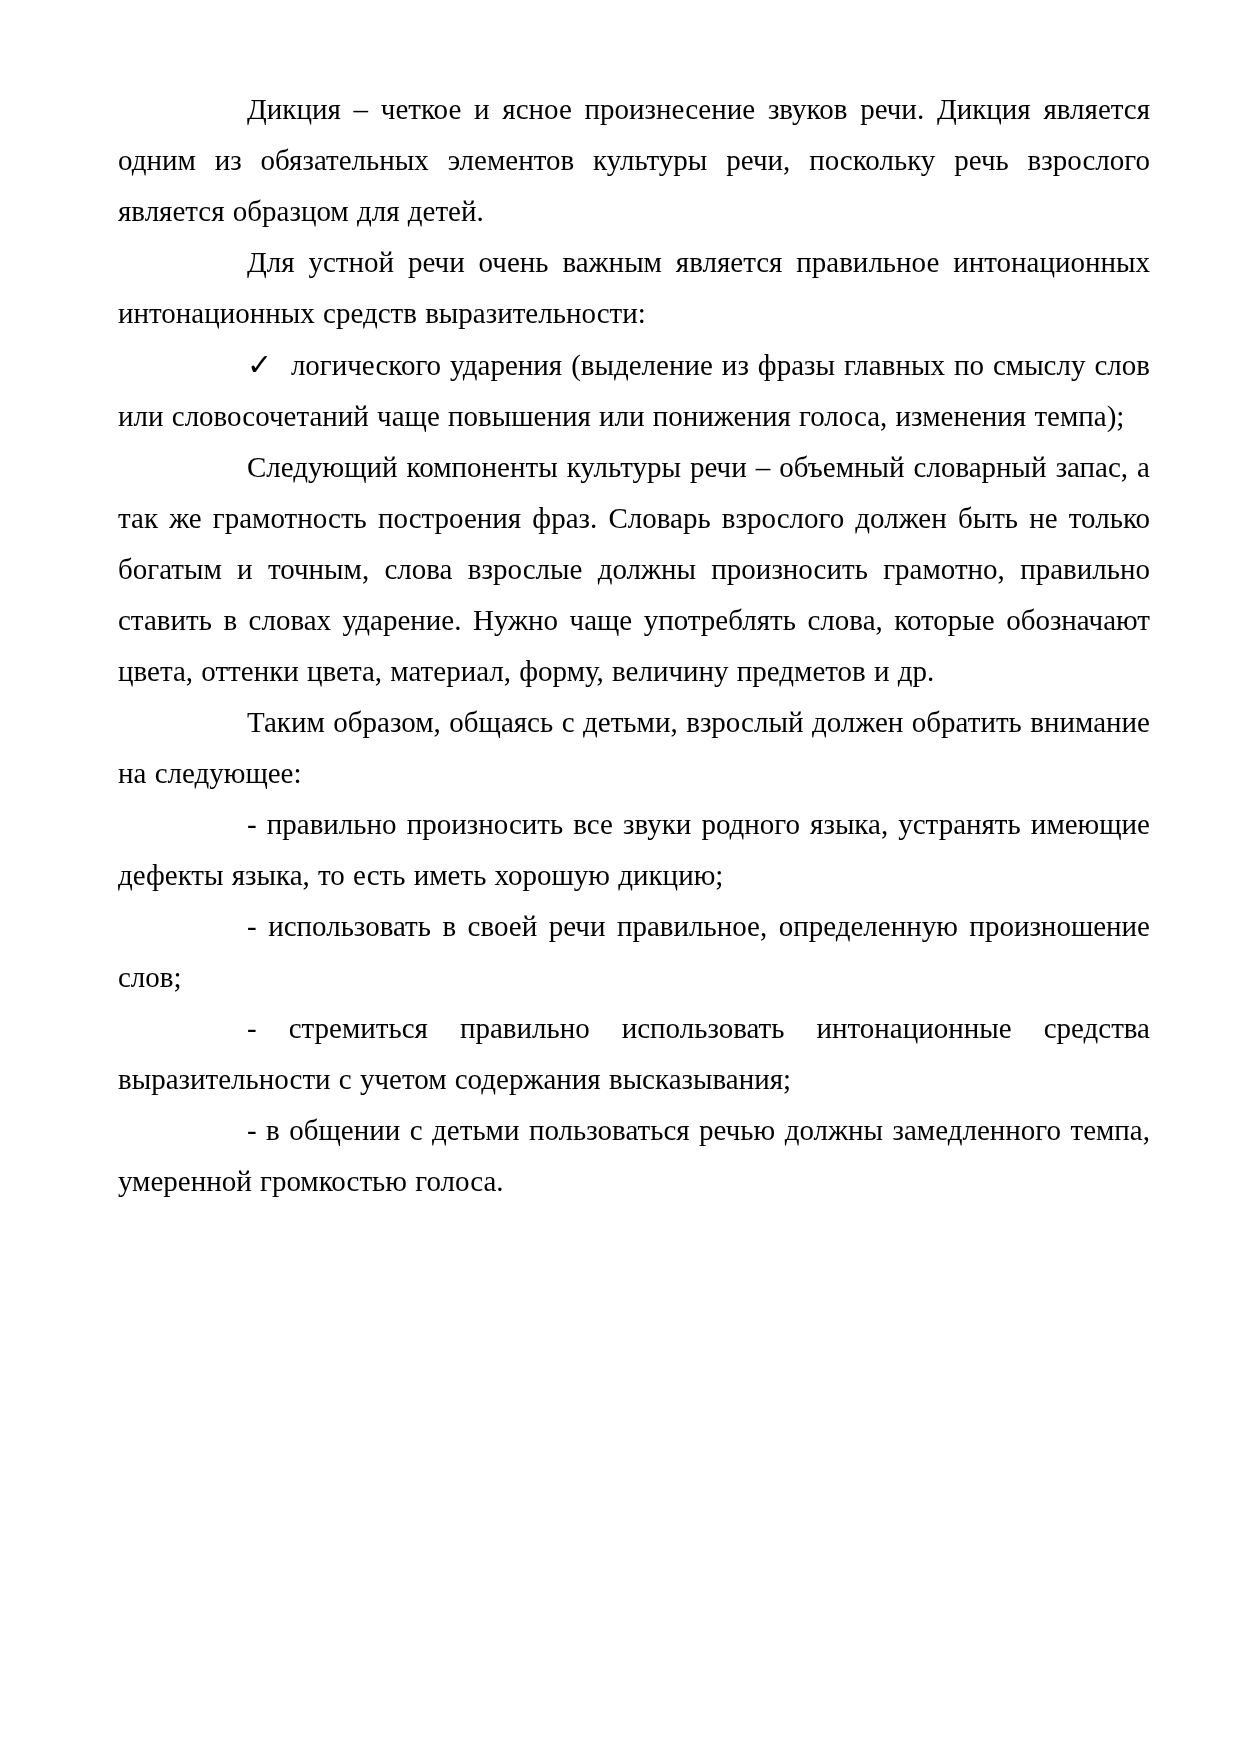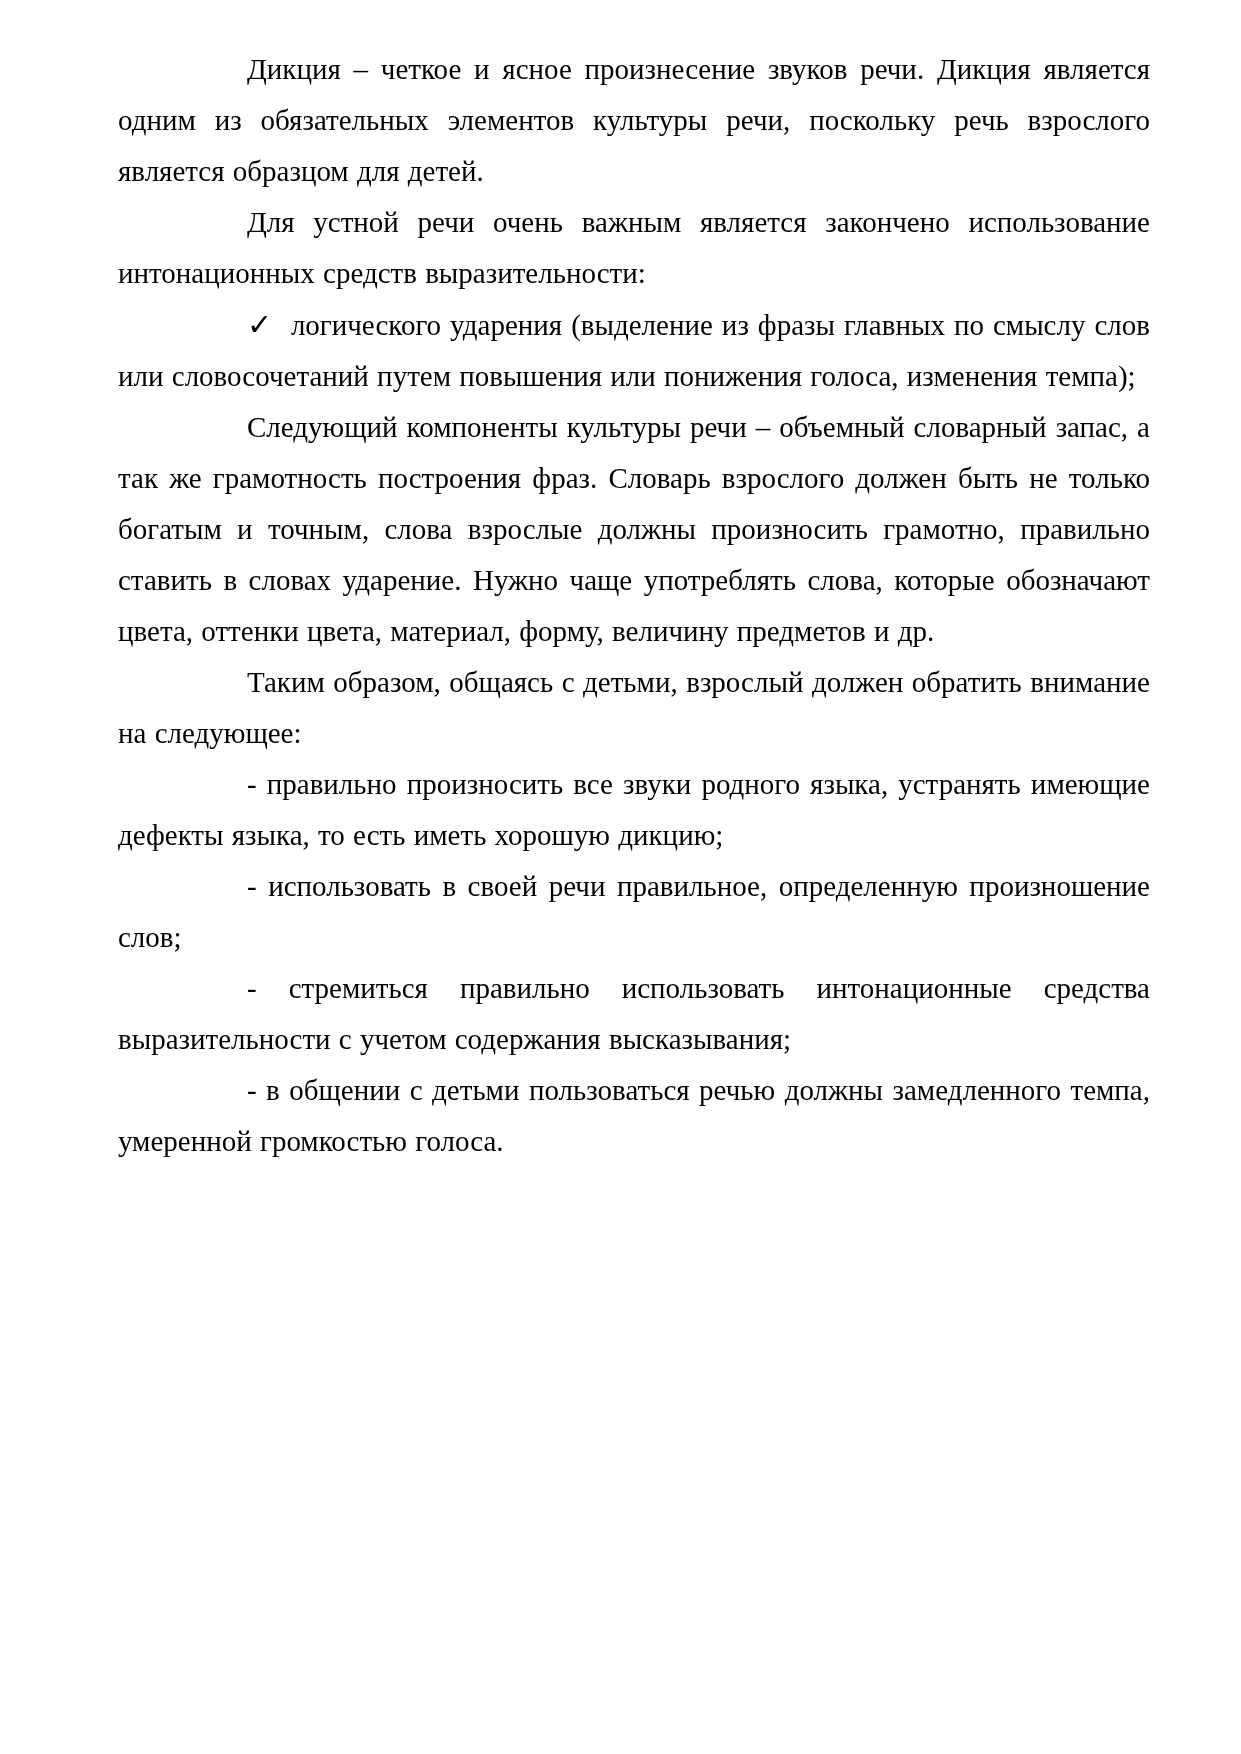--- a/index.html
+++ b/index.html
@@ -6,21 +6,21 @@
     margin: 0;
     padding: 0;
     background: #ffffff;
   }
   .page {
     position: relative;
     box-sizing: border-box;
     width: 1241px;
     height: 1754px;
     background: #ffffff;
-    padding: 44px 91px 0 118px;
+    padding: 84px 91px 0 118px;
     font-family: "Liberation Serif", "DejaVu Serif", serif;
     font-size: 29px;
     line-height: 51px;
     color: #000000;
     overflow: hidden;
   }
   .para {
     margin: 0;
     text-align: justify;
     text-align-last: left;
@@ -36,23 +36,23 @@
     margin-right: 18px;
   }
 </style>
 </head>
 <body>
 
 <div class="page">
 
   <p class="para">Дикция – четкое и ясное произнесение звуков речи. Дикция является одним из обязательных элементов культуры речи, поскольку речь взрослого является образцом для детей.</p>
 
-  <p class="para">Для устной речи очень важным является закончено использование интонационных средств выразительности:</p>
+  <p class="para">Для устной речи очень важным является правильное интонационных интонационных средств выразительности:</p>
 
-  <p class="para"><span class="check-glyph">✓</span><span>логического ударения (выделение из фразы главных по смыслу слов или словосочетаний путем повышения или понижения голоса, изменения темпа);</span></p>
+  <p class="para"><span class="check-glyph">✓</span><span>логического ударения (выделение из фразы главных по смыслу слов или словосочетаний чаще повышения или понижения голоса, изменения темпа);</span></p>
 
 
 
 
   <p class="para">Следующий компоненты культуры речи – объемный словарный запас, а так же грамотность построения фраз. Словарь взрослого должен быть не только богатым и точным, слова взрослые должны произносить грамотно, правильно ставить в словах ударение. Нужно чаще употреблять слова, которые обозначают цвета, оттенки цвета, материал, форму, величину предметов и др.</p>
 
   <p class="para">Таким образом, общаясь с детьми, взрослый должен обратить внимание на следующее:</p>
 
   <p class="para">- правильно произносить все звуки родного языка, устранять имеющие дефекты языка, то есть иметь хорошую дикцию;</p>
 

